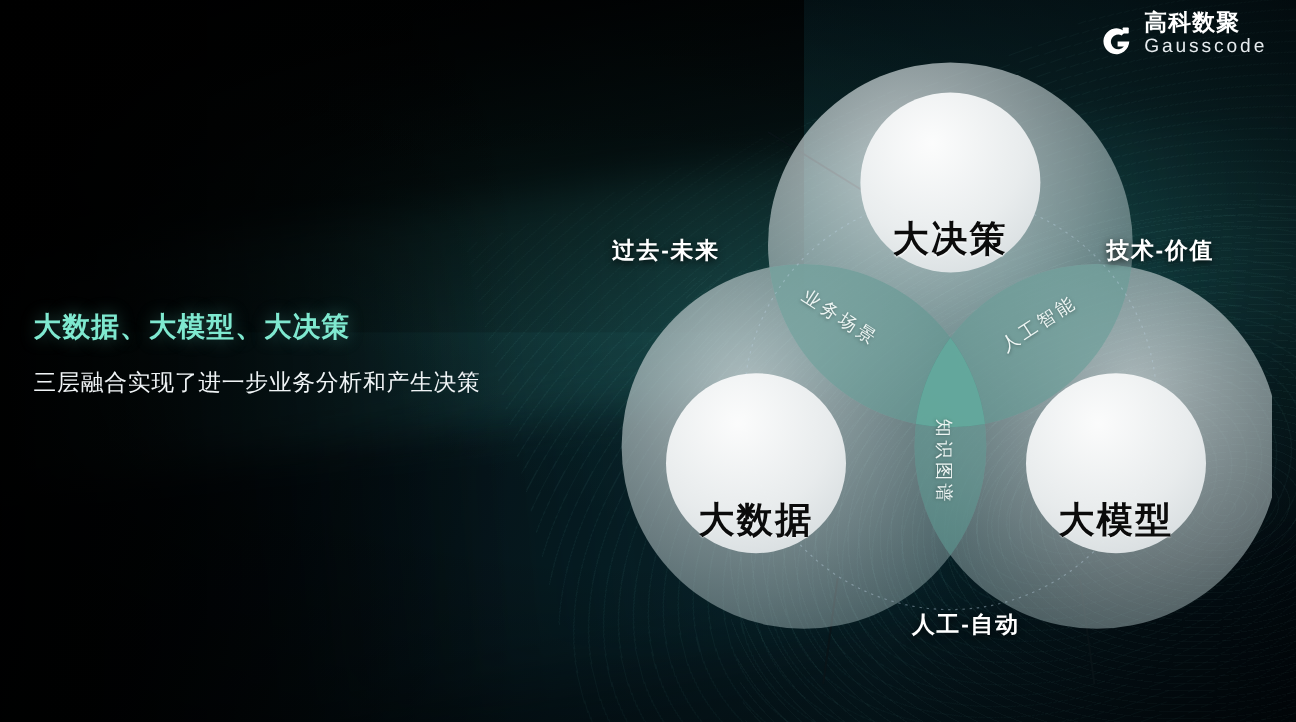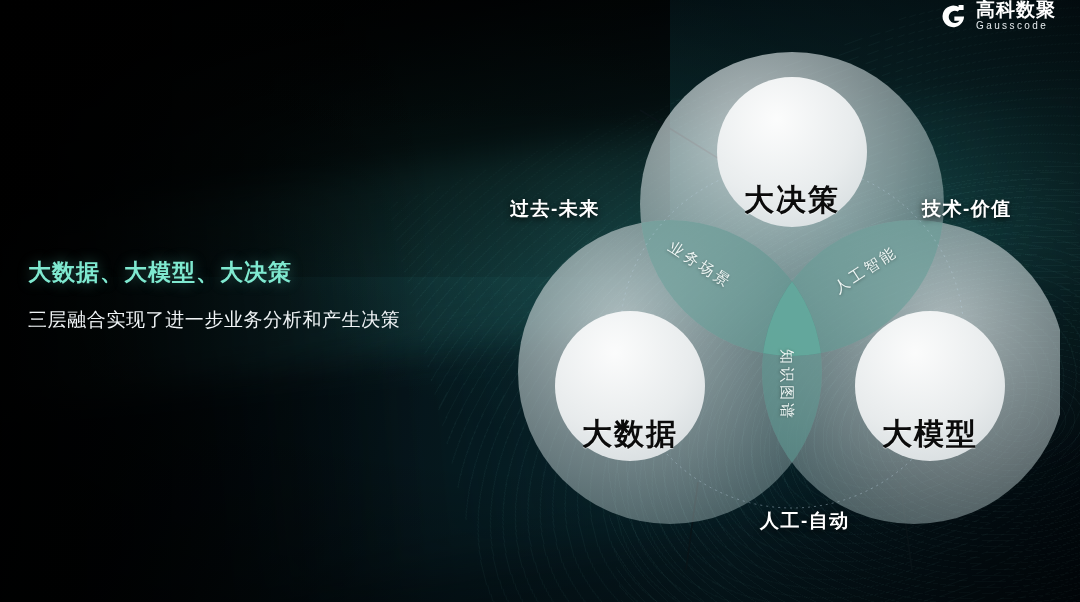--- a/index.html
+++ b/index.html
@@ -101,37 +101,37 @@
     left: 0; top: 0;
     width: 62%;
     height: 46%;
     background: linear-gradient(170deg, rgba(0,0,0,0.95) 0%, rgba(0,0,0,0.6) 55%, rgba(0,0,0,0) 100%);
   }
 
   
   .logo {
     position: absolute;
     right: 24px;
-    top: 0;
+    top: 10px;
     display: flex;
-    align-items: center;
+    align-items: flex-end;
     gap: 9px;
     z-index: 40;
   }
   .logo-mark { width: 27px; height: 27px; flex: 0 0 auto; }
   .logo-text { line-height: 1; }
   .logo-cn {
     font-size: 19px;
     font-weight: 700;
     color: #ffffff;
     letter-spacing: 1px;
     display: block;
   }
   .logo-en {
-    font-size: 10px;
+    font-size: 16px;
     color: #e6ebee;
     letter-spacing: 2.4px;
     display: block;
     margin-top: 2px;
   }
 
   
   .left-block {
     position: absolute;
     left: 28px;

